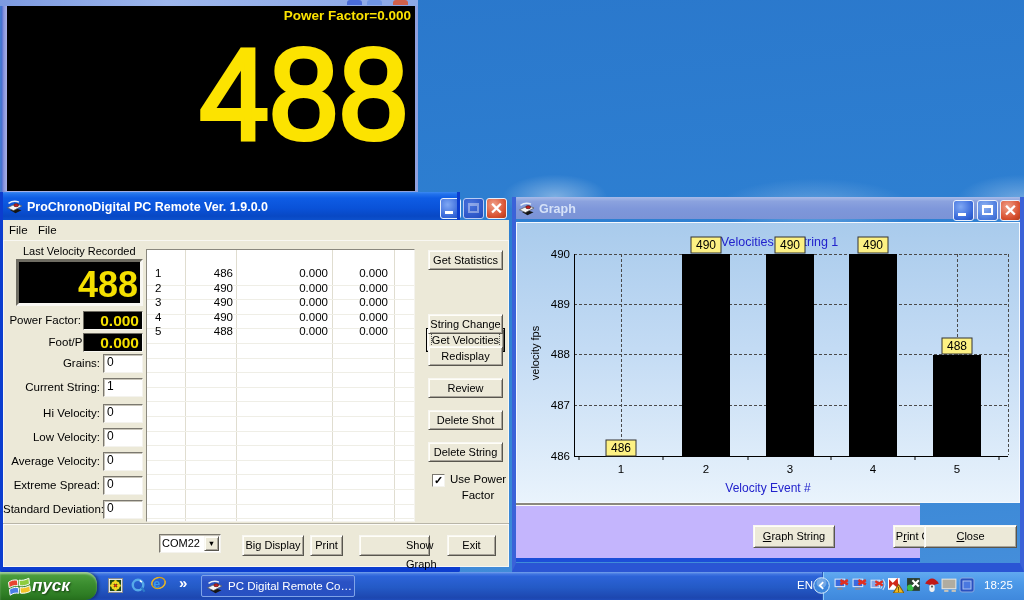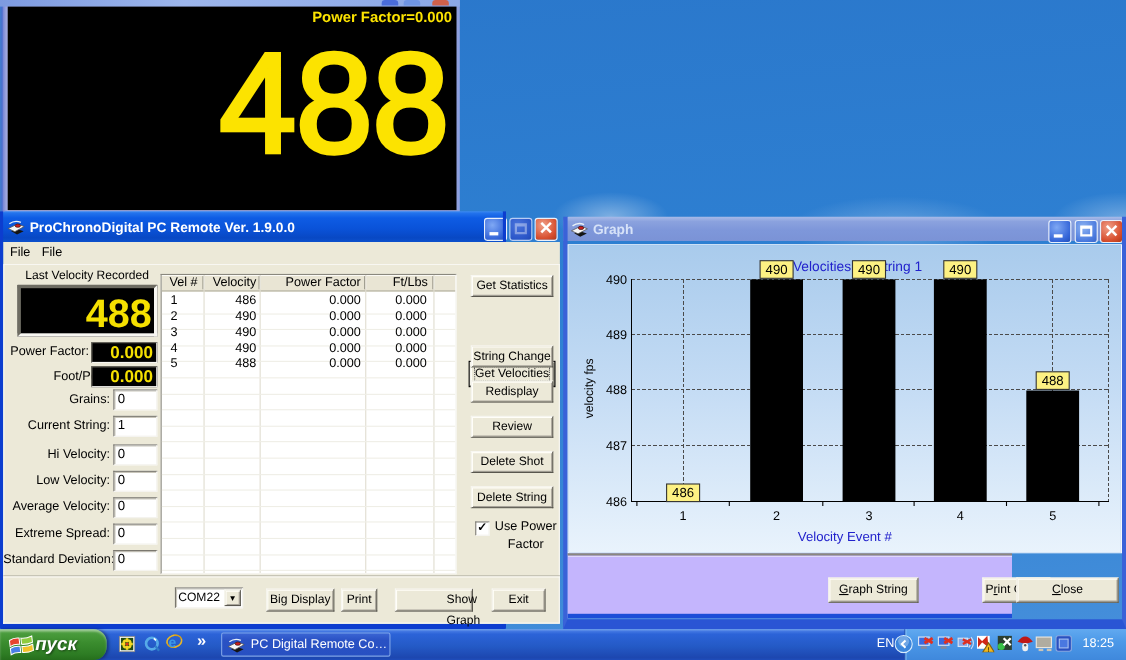--- a/index.html
+++ b/index.html
@@ -238,30 +238,20 @@
     <div class="rlbl" style="left:0px;top:191px;width:97px;">Low Velocity:</div>
     <div class="inp" style="left:100px;top:188px;width:40px;height:19px;">0</div>
     <div class="rlbl" style="left:0px;top:215px;width:97px;">Average Velocity:</div>
     <div class="inp" style="left:100px;top:212px;width:40px;height:19px;">0</div>
     <div class="rlbl" style="left:0px;top:239px;width:97px;">Extreme Spread:</div>
     <div class="inp" style="left:100px;top:236px;width:40px;height:19px;">0</div>
     <div class="rlbl" style="left:0px;top:263px;width:97px;">Standard Deviation:</div>
     <div class="inp" style="left:100px;top:260px;width:40px;height:19px;">0</div>
 
     <div id="vtable">
-      <div class="hdr">
-        <div class="hcell" style="left:7px;">Vel #</div>
-        <div class="hcell" style="left:38px;width:48px;text-align:right;">Velocity</div>
-        <div class="hcell" style="left:89px;width:92px;text-align:right;">Power Factor</div>
-        <div class="hcell" style="left:185px;width:57px;text-align:right;">Ft/Lbs</div>
-        <div style="position:absolute;left:37px;top:1px;bottom:1px;width:1px;background:#9a978a;box-shadow:1px 0 0 #fff;"></div>
-        <div style="position:absolute;left:88px;top:1px;bottom:1px;width:1px;background:#9a978a;box-shadow:1px 0 0 #fff;"></div>
-        <div style="position:absolute;left:184px;top:1px;bottom:1px;width:1px;background:#9a978a;box-shadow:1px 0 0 #fff;"></div>
-        <div style="position:absolute;left:246px;top:1px;bottom:1px;width:1px;background:#9a978a;box-shadow:1px 0 0 #fff;"></div>
-      </div>
       <div class="vline" style="left:38px;"></div>
       <div class="vline" style="left:89px;"></div>
       <div class="vline" style="left:185px;"></div>
       <div class="vline" style="left:247px;"></div>
       <div class="rowline" style="top:35px"></div>
       <div class="rowline" style="top:49px"></div>
       <div class="rowline" style="top:64px"></div>
       <div class="rowline" style="top:78px"></div>
       <div class="rowline" style="top:93px"></div>
       <div class="rowline" style="top:108px"></div>

